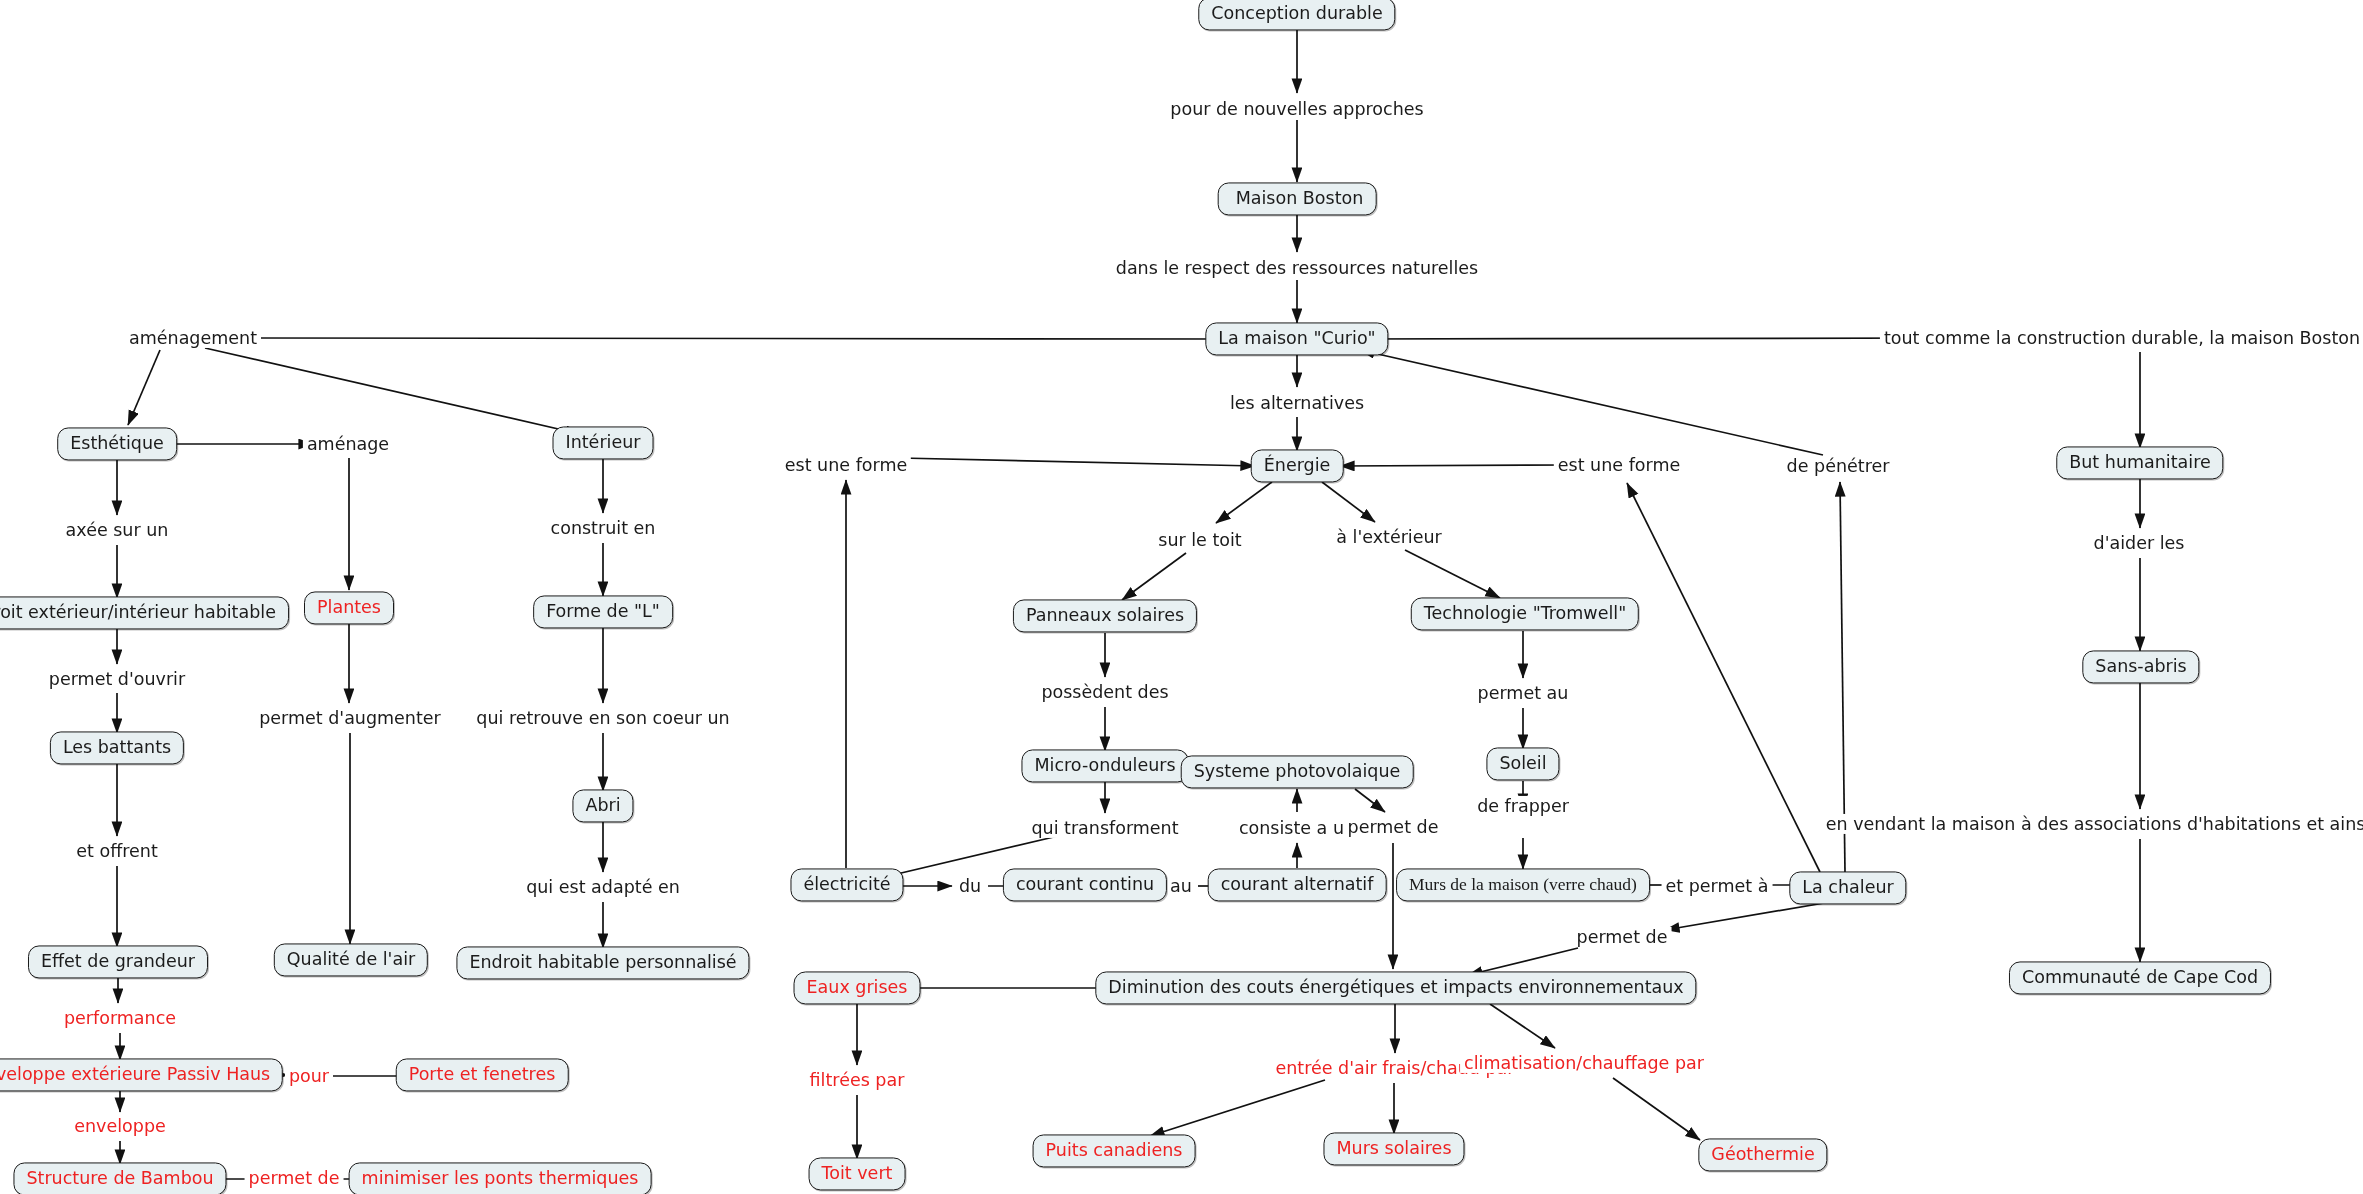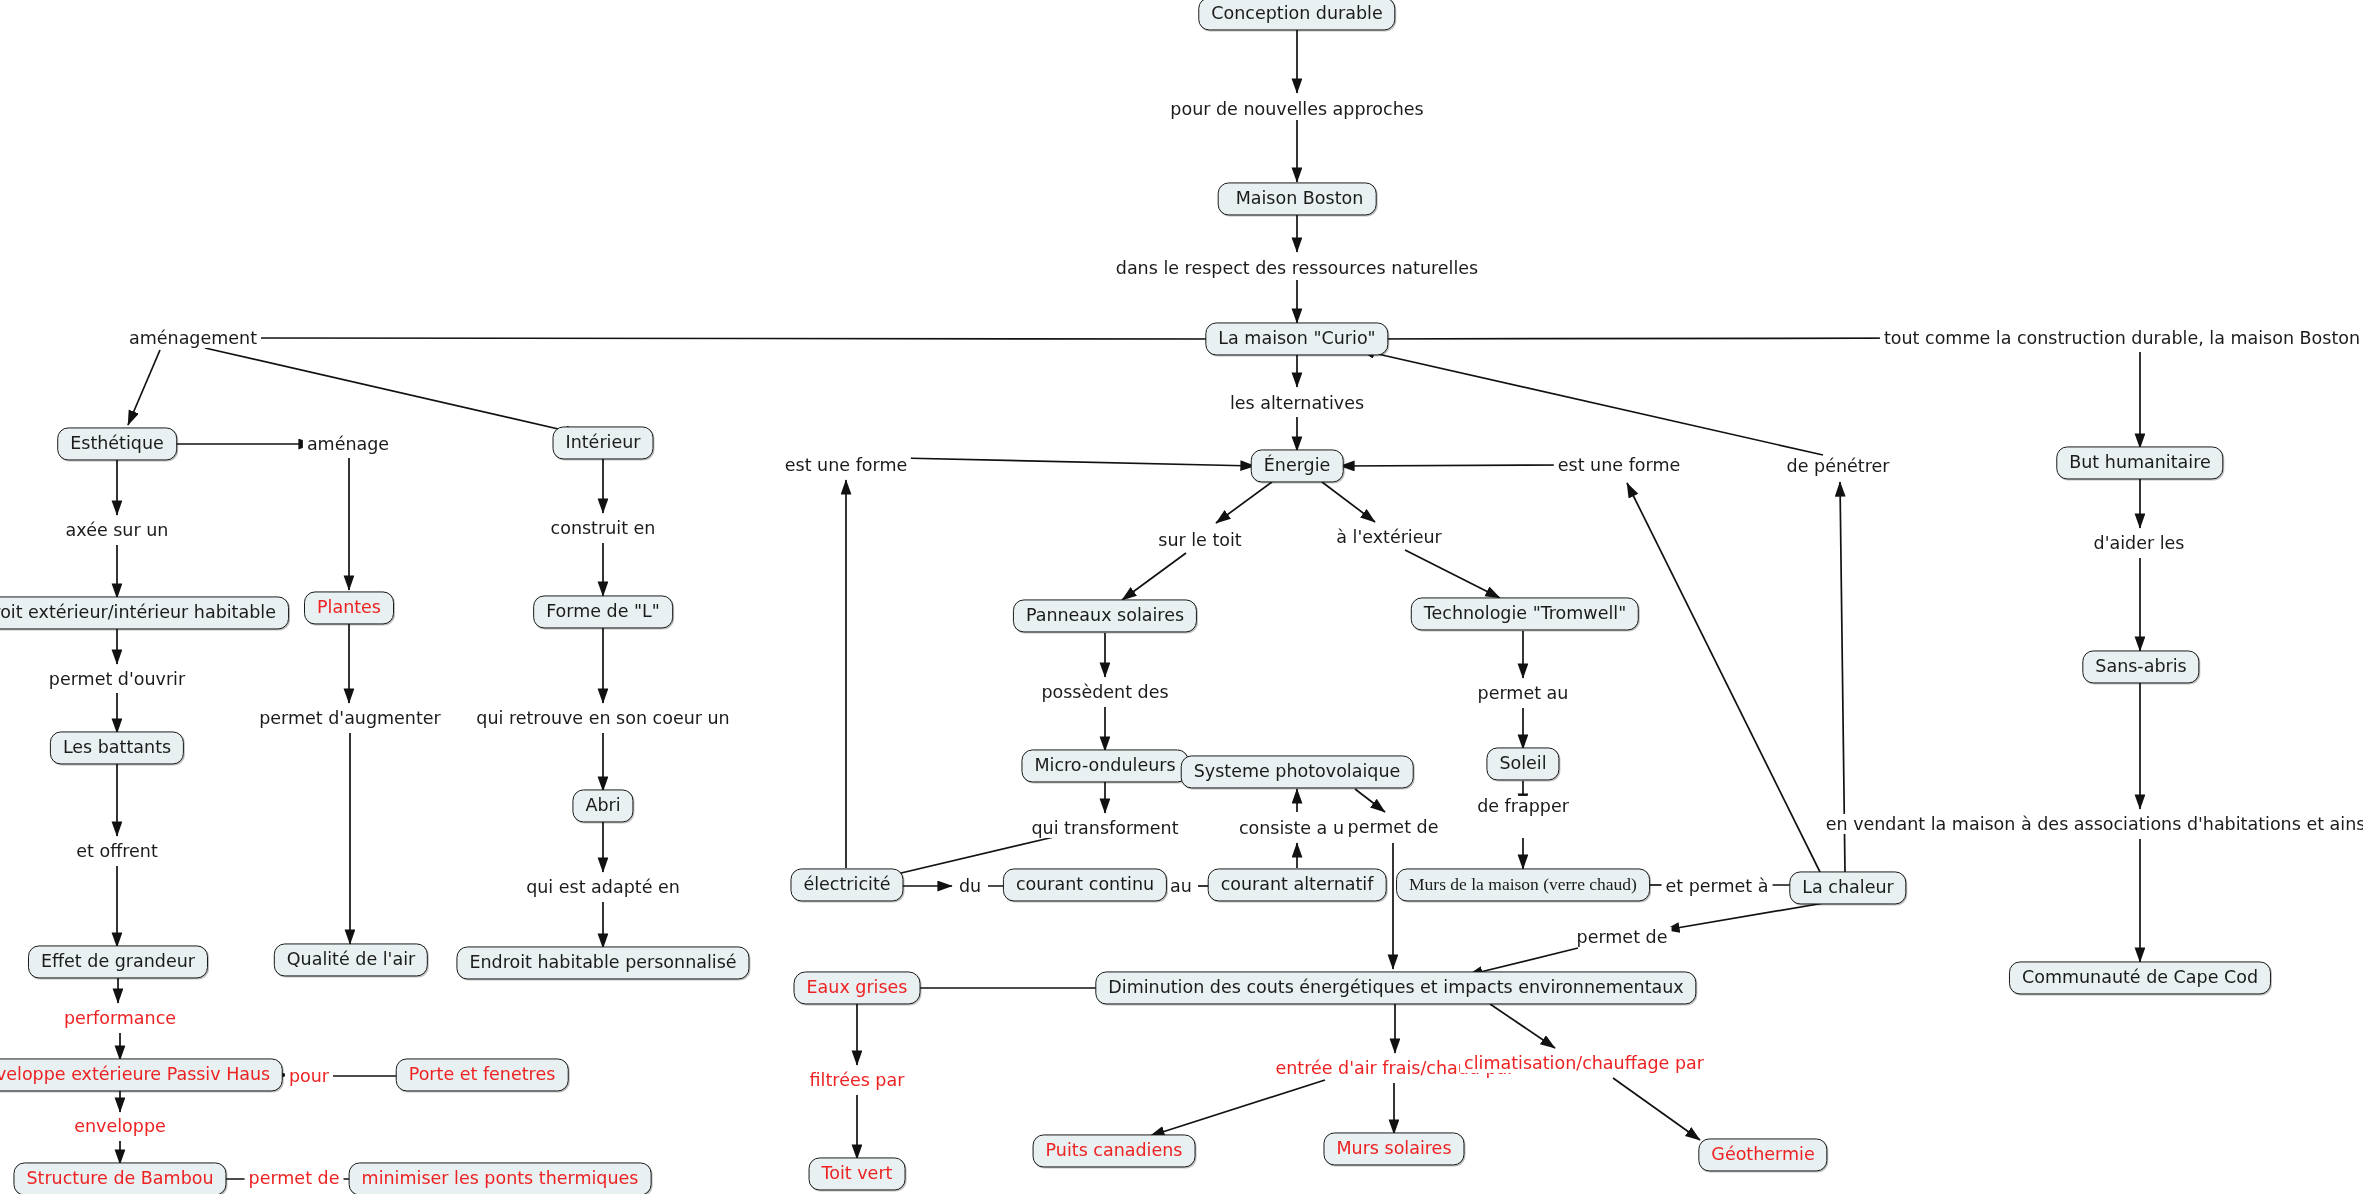--- a/index.html
+++ b/index.html
@@ -203,21 +203,21 @@
       <div class="node" style="left: 1105px; top: 766px;">Micro-onduleurs</div>
       <div class="node" style="left: 1297px; top: 772px;">Systeme photovolaique</div>
       <div class="node" style="left: 1523px; top: 764px;">Soleil</div>
       <div class="node" style="left: 847px; top: 885px;">électricité</div>
       <div class="node" style="left: 1085px; top: 885px;">courant continu</div>
       <div class="node" style="left: 1297px; top: 885px;">courant alternatif</div>
       <div class="node" style="left: 1523px; top: 885px; font-family: Liberation Serif, serif;">Murs de la maison (verre chaud)</div>
       <div class="node" style="left: 1848px; top: 888px;">La chaleur</div>
       <div class="node red" style="left: 857px; top: 988px; border-radius: 12px;">Eaux grises</div>
       <div class="node" style="left: 1396px; top: 988px;">Diminution des couts énergétiques et impacts environnementaux</div>
-      <div class="node red" style="left: 857px; top: 1174px;">Toit vert</div>
+      <div class="node red" style="left: 857px; top: 1174px; border-radius: 12px;">Toit vert</div>
       <div class="node red" style="left: 1114px; top: 1151px;">Puits canadiens</div>
       <div class="node red" style="left: 1394px; top: 1149px;">Murs solaires</div>
       <div class="node red" style="left: 1723px; top: 1155px; margin-left: 40px;">Géothermie</div>
       <div class="node" style="left: 2140px; top: 463px;">But humanitaire</div>
       <div class="node" style="left: 2141px; top: 667px;">Sans-abris</div>
       <div class="node" style="left: 2140px; top: 978px;">Communauté de Cape Cod</div>
     </div>
 </div>
 
 </body></html>

